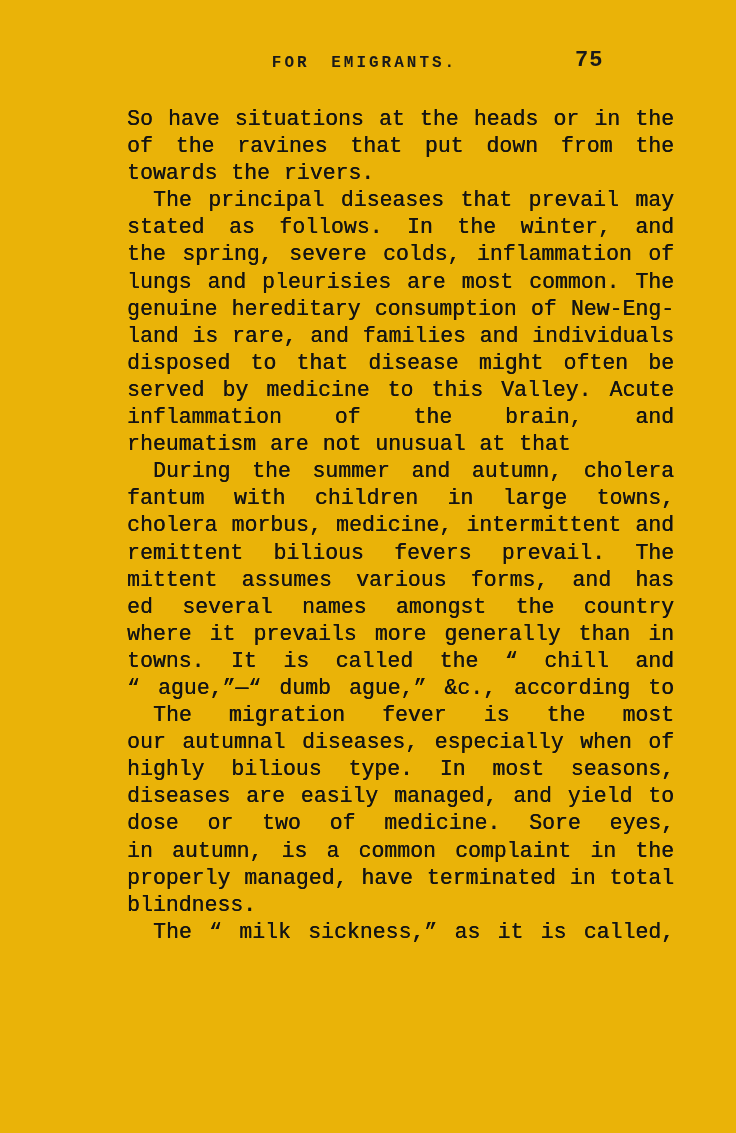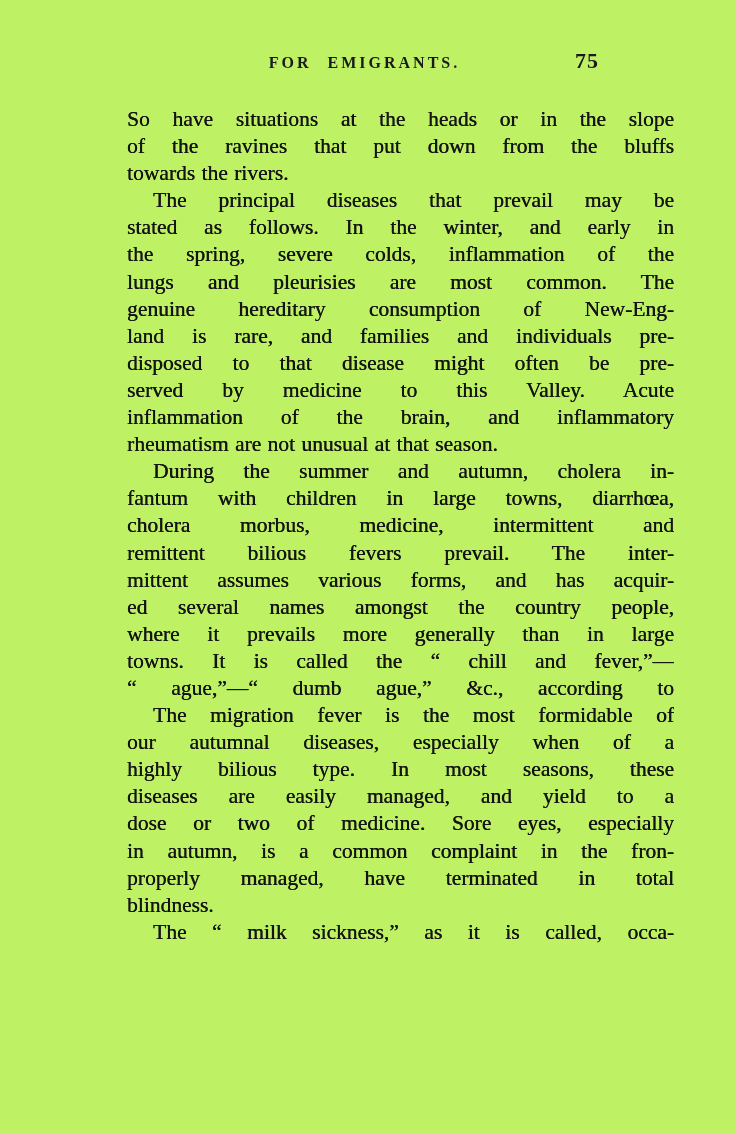--- a/index.html
+++ b/index.html
@@ -5,23 +5,23 @@
   html, body {
     margin: 0;
     padding: 0;
     background: #e8e8e6;
   }
   .page {
     position: relative;
     width: 736px;
     height: 1133px;
     margin: 0 auto;
-    background: #bef264;
+    background: #eab308;
     color: #141414;
-    font-family: Liberation Serif, serif;
+    font-family: Liberation Mono, monospace;
     overflow: hidden;
   }
   .running-header {
     position: absolute;
     left: 91px;
     top: 54px;
     width: 547px;
     text-align: center;
     font-size: 16px;
     font-weight: 700;
@@ -58,21 +58,21 @@
     white-space: normal;
     text-align: justify;
     text-align-last: justify;
     text-shadow: 0.35px 0 0 currentColor; 
     overflow: hidden;
   }
   .line.indent {
     text-indent: 26px;
   }
   .line.last {
-    text-align: center;
+    text-align: left;
     text-align-last: left;
     word-spacing: 1px;
   }
 </style>
 </head>
 <body>
 
 <div class="page">
 
   <div class="running-header">FOR EMIGRANTS.</div>

